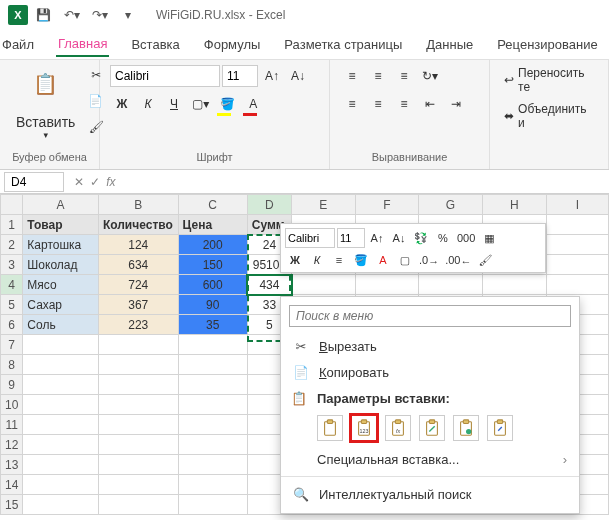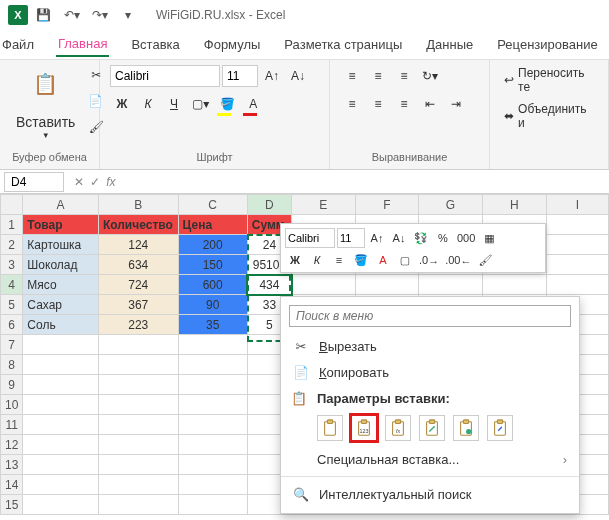--- a/index.html
+++ b/index.html
@@ -38,21 +38,21 @@
 .fx-controls { display: flex; align-items: center; gap: 6px; padding: 0 6px; color: #888; }
 .formula-bar { flex: 1; padding: 0 6px; font-size: 12px; }
 
 .grid-area { position: relative; }
 table.grid { border-collapse: collapse; table-layout: fixed; }
 .grid th, .grid td { border: 1px solid #d4d4d4; font-size: 12px; height: 20px; padding: 0 4px; text-align: left; background: #fff; }
 .grid th { background: #f0f0f0; text-align: center; font-weight: normal; color: #555; }
 .grid th.row-h { width: 22px; text-align: center; }
 .grid th.col-h { width: 80px; }
 .grid td.num { text-align: center; }
-.grid .hdr-yellow { background: #ef4444; font-weight: bold; }
+.grid .hdr-yellow { background: #e5e5e5; font-weight: bold; }
 .grid .cola-blue { background: #d6e4f0; }
 .grid .colb-tan { background: #f5ead6; }
 .grid .colc-grey { background: #3b82f6; }
 .grid th.active-row { background: #d4ead8; }
 .grid th.active-col { background: #d4ead8; }
 
 .marching { position: absolute; border: 2px dashed #107c41; pointer-events: none; }
 
 .mini-toolbar { position: absolute; left: 280px; top: 223px; width: 266px; height: 50px; background: #fff; border: 1px solid #ccc; box-shadow: 0 2px 6px rgba(0,0,0,0.2); padding: 4px; display: flex; flex-direction: column; gap: 2px; }
 .mini-row { display: flex; gap: 2px; align-items: center; }

